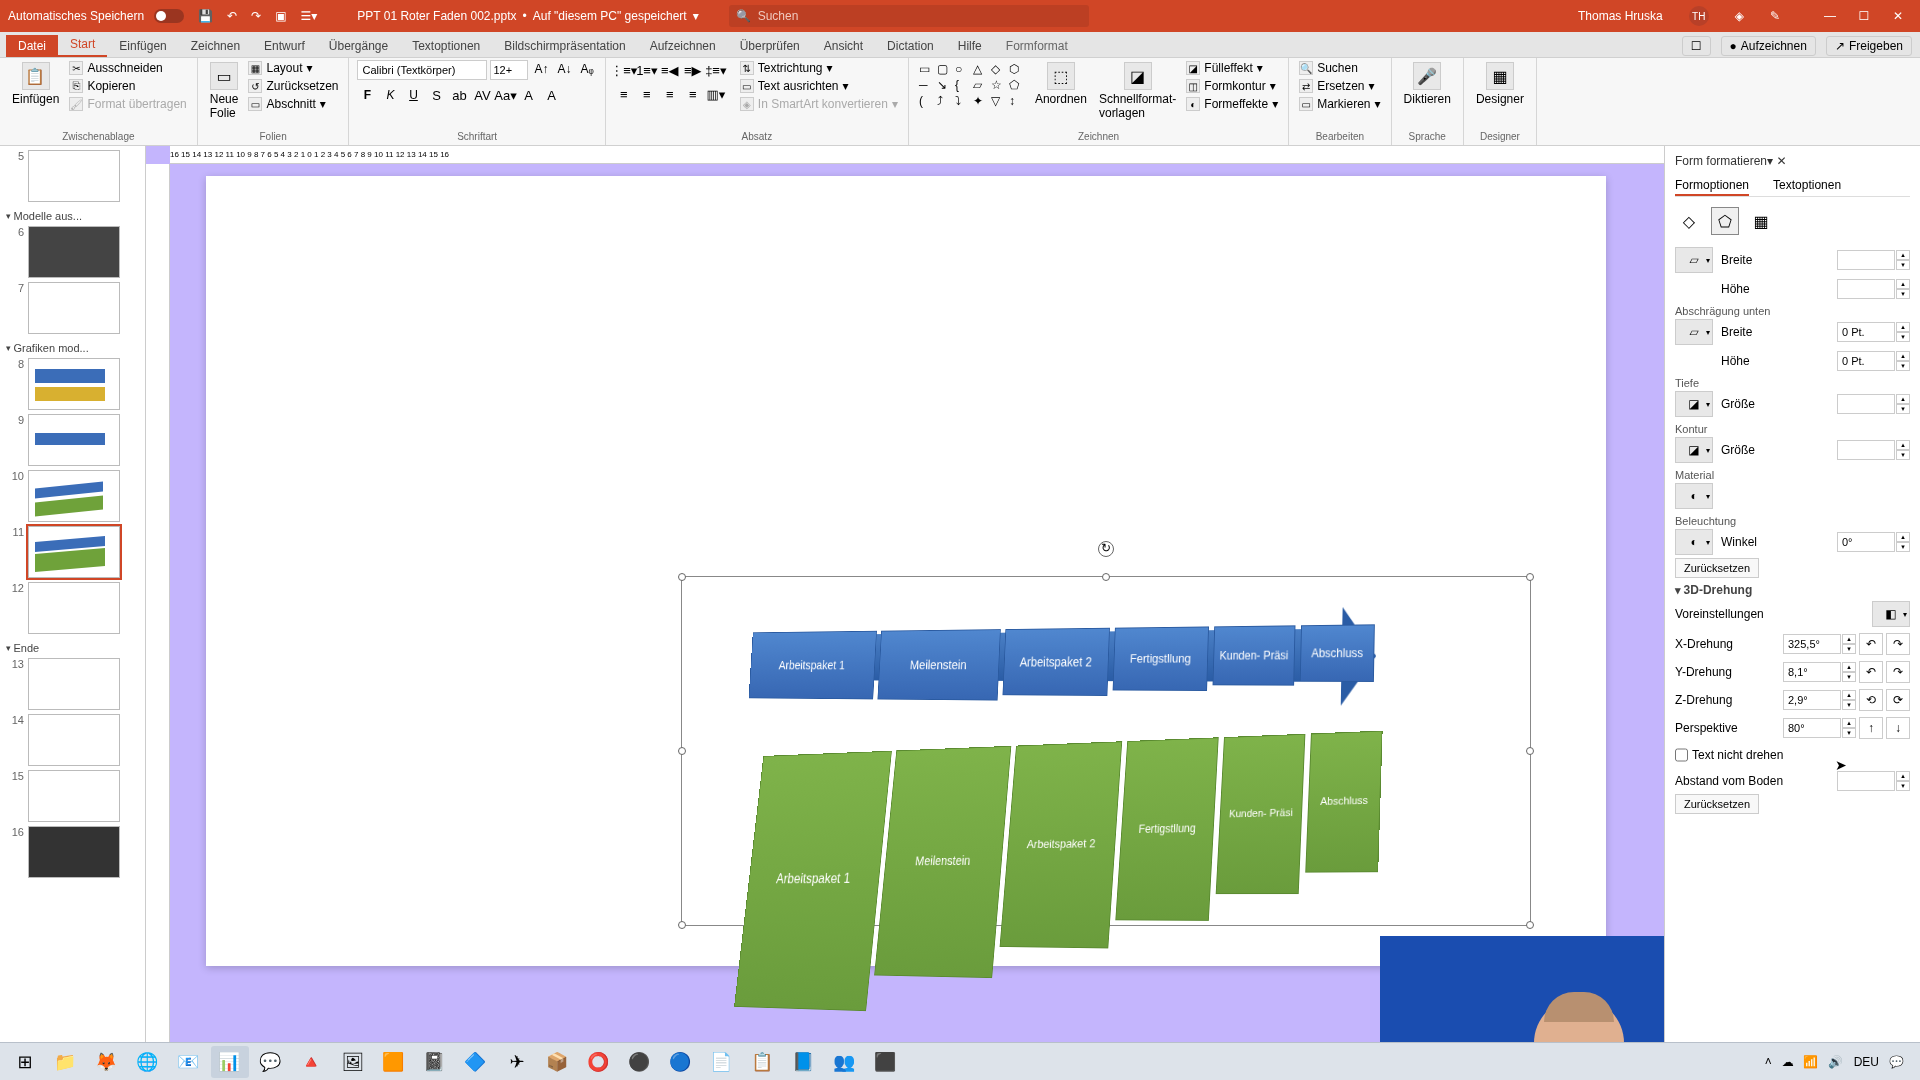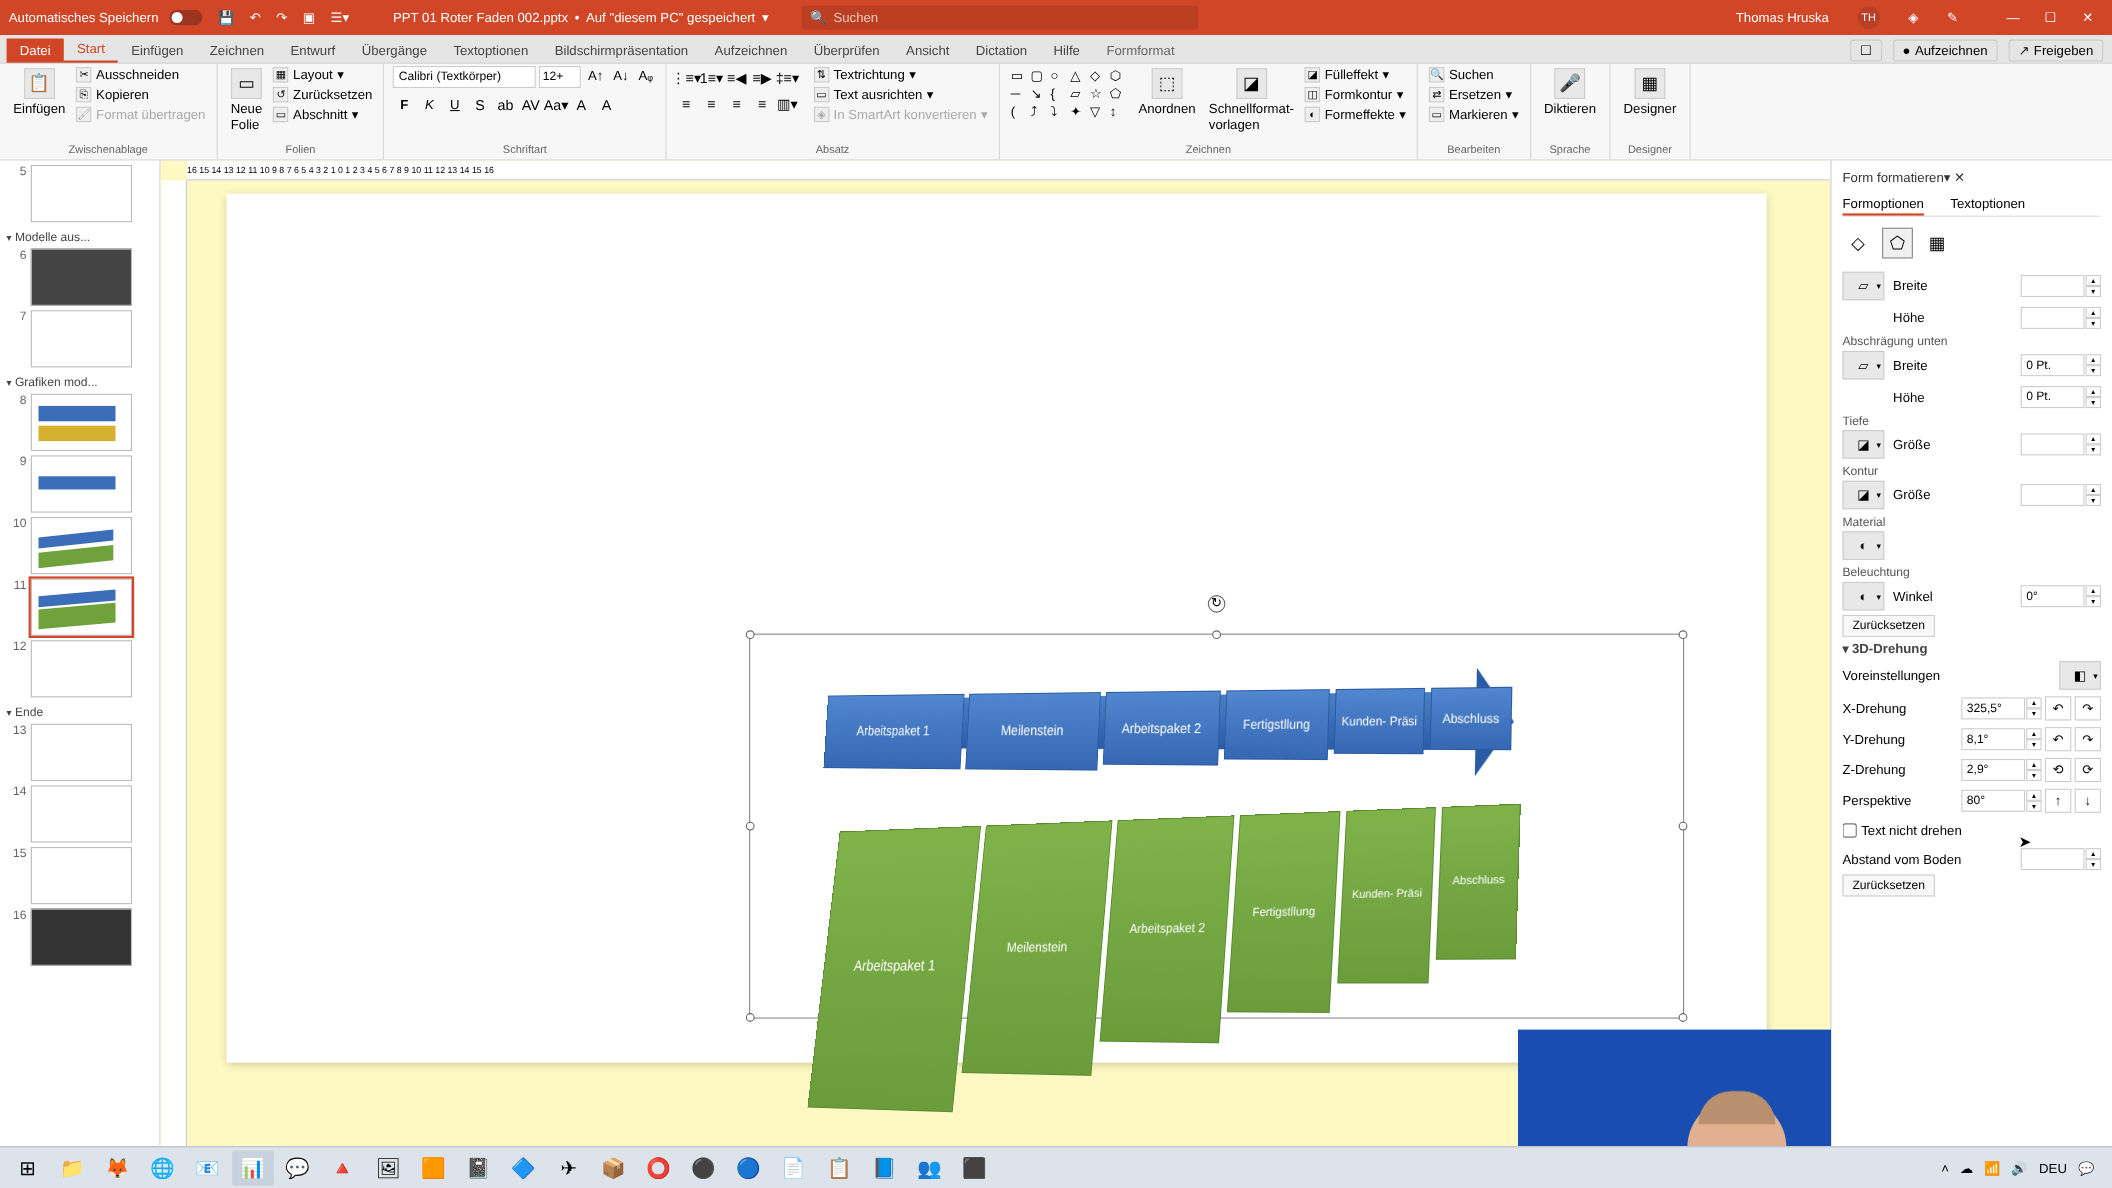--- a/index.html
+++ b/index.html
@@ -51,21 +51,21 @@
 .section::before{content:"▸";font-size:9px}
 .section.open::before{content:"▾"}
 .thumbs{padding-left:4px}
 .thumb{display:flex;gap:4px;margin-bottom:4px;align-items:flex-start}
 .thumb .num{width:16px;font-size:11px;color:#666;text-align:right}
 .thumb .mini-slide{width:92px;height:52px;border:1px solid #bbb;background:#fff;position:relative;overflow:hidden}
 .thumb.sel .mini-slide{outline:2px solid #d04626}
 .mini-slide .mblue{position:absolute;background:#3b6db8}
 .mini-slide .mgreen{position:absolute;background:#6fa23a}
 
-.editarea{flex:1;background:#fef9c3;position:relative;overflow:hidden}
+.editarea{flex:1;background:#c4b5fd;position:relative;overflow:hidden}
 .hruler{position:absolute;top:0;left:24px;right:0;height:18px;background:#fff;border-bottom:1px solid #ccc;font-size:8px;display:flex;align-items:center;overflow:hidden}
 .vruler{position:absolute;top:18px;left:0;width:24px;bottom:0;background:#fff;border-right:1px solid #ccc}
 .slide{position:absolute;top:30px;left:60px;width:1400px;height:790px;background:#fff;box-shadow:0 2px 8px rgba(0,0,0,.2)}
 
 .selbox{position:absolute;top:430px;left:535px;width:850px;height:350px;border:1px solid #888}
 .handle{position:absolute;width:8px;height:8px;background:#fff;border:1px solid #666;border-radius:50%}
 .rothandle{position:absolute;width:16px;height:16px;left:50%;top:-36px;transform:translateX(-50%);border:1px solid #666;border-radius:50%}
 .rothandle::after{content:"↻";position:absolute;top:-1px;left:2px;font-size:12px}
 
 .bluerow{position:absolute;top:460px;left:450px;width:780px;height:130px;transform:perspective(900px) rotateY(-14deg) rotateX(4deg);transform-origin:right center}

